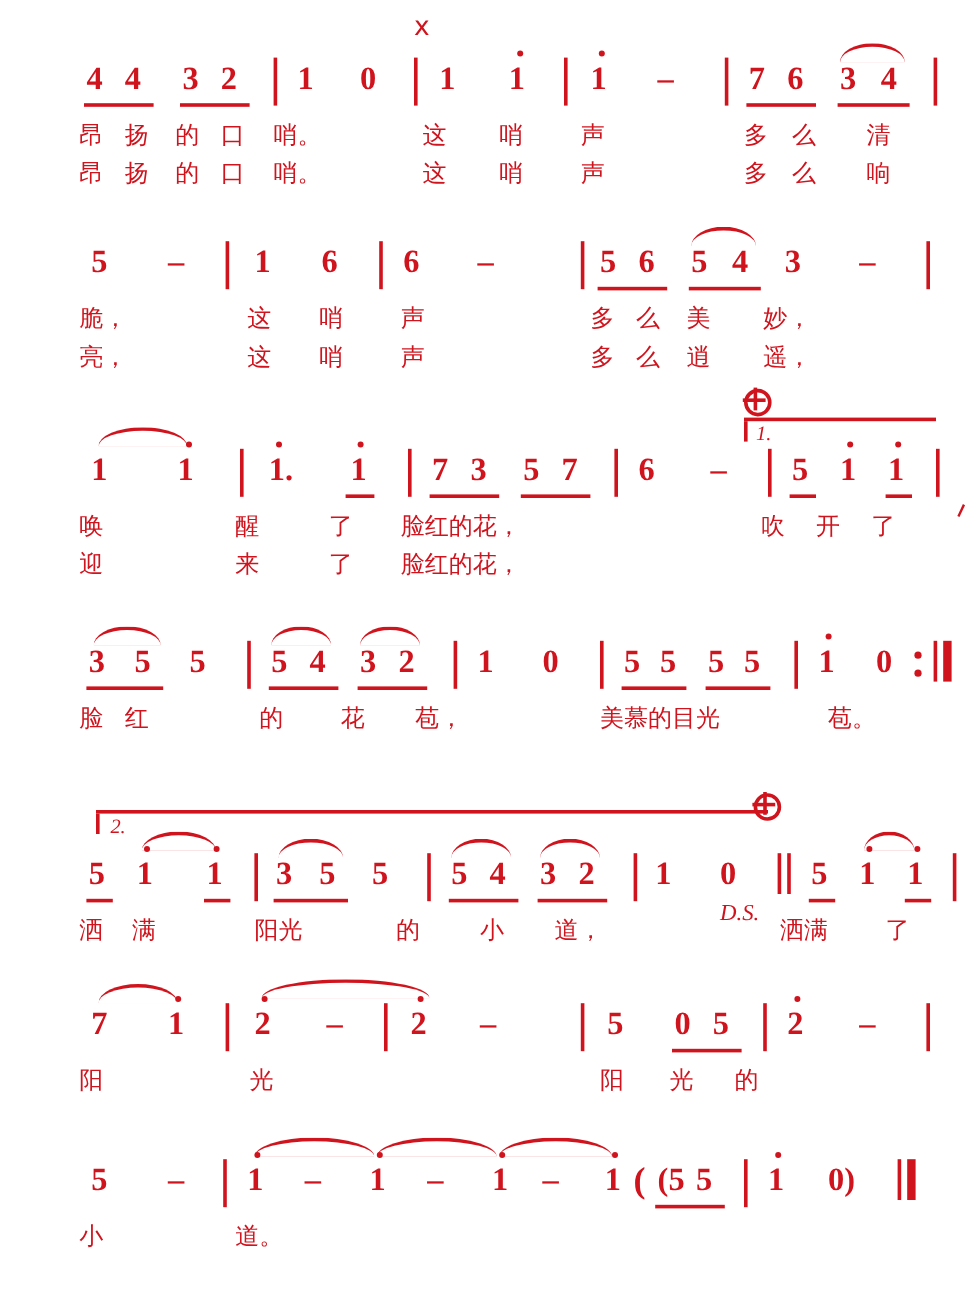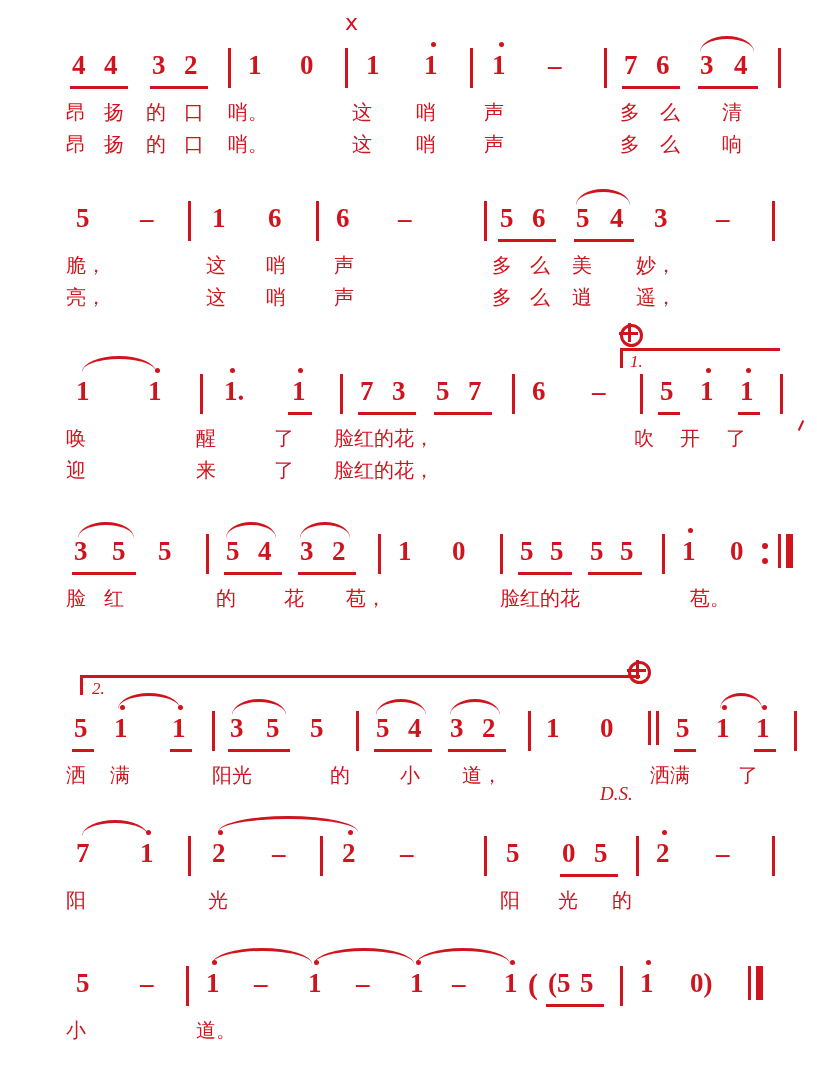--- a/index.html
+++ b/index.html
@@ -294,21 +294,21 @@
         <i></i>
     </div>
     <div class="dbl" style="left:778px;top:24px;"></div>
     <div class="thick" style="left:786px;top:24px;"></div>
 
     <span class="lyr" style="left:66px;top:78px;">脸</span>
     <span class="lyr" style="left:104px;top:78px;">红</span>
     <span class="lyr" style="left:216px;top:78px;">的</span>
     <span class="lyr" style="left:284px;top:78px;">花</span>
     <span class="lyr" style="left:346px;top:78px;">苞，</span>
-    <span class="lyr" style="left:500px;top:78px;">脸红的花</span>
+    <span class="lyr" style="left:500px;top:78px;">美慕的目光</span>
     <span class="lyr" style="left:690px;top:78px;">苞。</span>
   </div>
 
   <div class="sys" style="top:655px;height:145px;">
     <div class="coda" style="left:628px;top:6px;"></div>
     <div class="volta" style="left:80px;top:20px;width:560px;">
       <span class="lbr"></span>
     </div>
     <span class="volta-num" style="left:92px;top:24px;">2.</span>
 
@@ -358,21 +358,21 @@
     <div class="tie" style="left:720px;top:38px;width:42px;"></div>
 
     <div class="bar h40" style="left:794px;top:56px;"></div>
 
     <span class="lyr" style="left:66px;top:110px;">洒</span>
     <span class="lyr" style="left:110px;top:110px;">满</span>
     <span class="lyr" style="left:212px;top:110px;">阳光</span>
     <span class="lyr" style="left:330px;top:110px;">的</span>
     <span class="lyr" style="left:400px;top:110px;">小</span>
     <span class="lyr" style="left:462px;top:110px;">道，</span>
-    <span class="ds" style="left:600px;top:128px;">D.S.</span>
+    <span class="ds" style="left:600px;top:96px;">D.S.</span>
     <span class="lyr" style="left:650px;top:110px;">洒满</span>
     <span class="lyr" style="left:738px;top:110px;">了</span>
   </div>
 
   <div class="sys" style="top:810px;height:120px;">
     <span class="glyph" style="left:76px;top:30px;">7</span>
     <span class="glyph" style="left:140px;top:30px;">1</span>
     <div class="dotabove" style="left:146px;top:20px;"></div>
     <div class="tie" style="left:82px;top:10px;width:66px;"></div>
 

